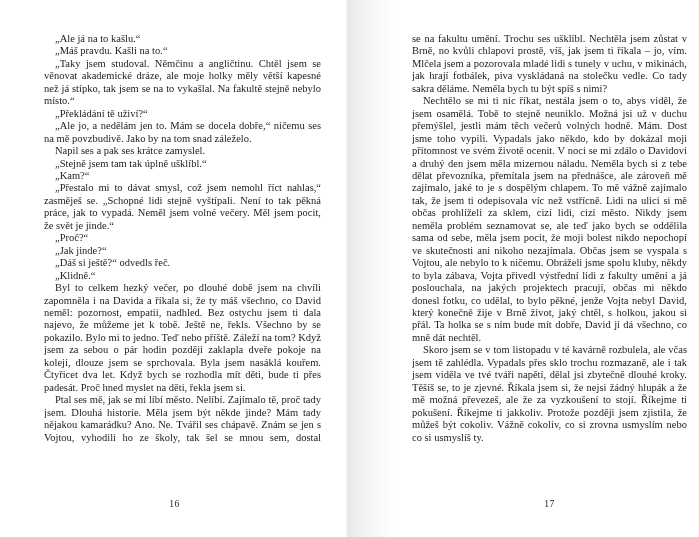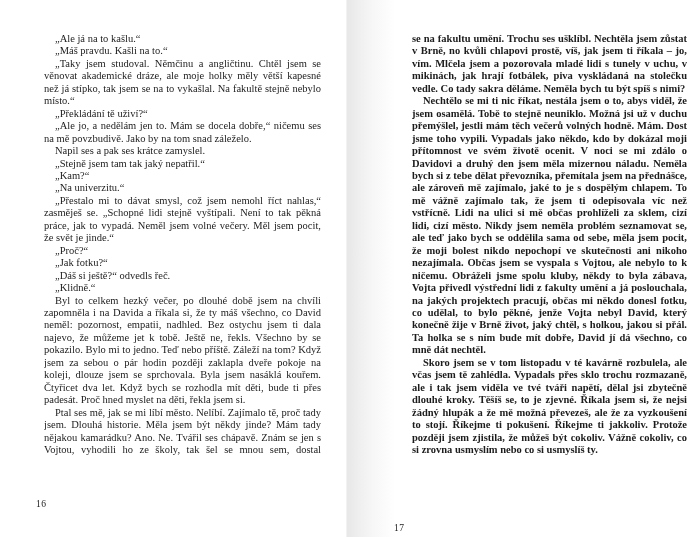--- a/index.html
+++ b/index.html
@@ -29,68 +29,67 @@
     background: #f2f2f2;
     pointer-events: none;
   }
   .text-block {
     position: absolute;
     top: 33px;
     height: 447px;
     overflow: hidden;
   }
   .text-block.left  { left: 44px;  width: 277px; }
-  .text-block.right { left: 412px; width: 275px; font-weight: bold; }
+  .text-block.right { left: 412px; width: 275px; }
   .text-block p {
     margin: 0;
     padding: 0;
     font-size: 10.5px;
     line-height: 12.45px;
     color: #1c1c1c;
     text-align: justify;
     hyphens: auto;
     -webkit-hyphens: auto;
   }
   .text-block p.indent { text-indent: 11px; }
   .text-block p.cont { text-align-last: justify; }
   .pagenum {
     position: absolute;
     top: 499px;
     font-size: 9.5px;
     color: #222222;
-    text-align: left;
+    text-align: center;
     letter-spacing: 0.5px;
   }
   .pagenum.left  { left: 36px;  width: 277px; }
-  .pagenum.right { left: 394px; width: 275px; margin-top: 24px; }
+  .pagenum.right { left: 412px; width: 275px; }
 </style>
 </head>
 <body>
 
 <div class="spread">
   <div class="gutter-edge"></div>
   <div class="gutter-shadow"></div>
 
   <div class="text-block left" lang="cs">
       <p class="indent">„Ale já na to kašlu.“</p>
       <p class="indent">„Máš pravdu. Kašli na to.“</p>
       <p class="indent">„Taky jsem studoval. Němčinu a angličtinu. Chtěl jsem se věnovat akademické dráze, ale moje holky měly větší kapesné než já stípko, tak jsem se na to vykašlal. Na fakultě stejně nebylo místo.“</p>
       <p class="indent">„Překládání tě uživí?“</p>
       <p class="indent">„Ale jo, a nedělám jen to. Mám se docela dobře,“ ničemu ses na mě povzbudivě. Jako by na tom snad záleželo.</p>
       <p class="indent">Napil ses a pak ses krátce zamyslel.</p>
-      <p class="indent">„Stejně jsem tam tak jaký nepatřil.“</p>
+      <p class="indent">„Stejně jsem tam tak úplně ušklíbl.“</p>
       <p class="indent">„Kam?“</p>
-      <p class="indent">„Na univerzitu.“</p>
       <p class="indent">„Přestalo mi to dávat smysl, což jsem nemohl říct nahlas,“ zasměješ se. „Schopné lidi stejně vyštípali. Není to tak pěkná práce, jak to vypadá. Neměl jsem volné večery. Měl jsem pocit, že svět je jinde.“</p>
       <p class="indent">„Proč?“</p>
-      <p class="indent">„Jak fotku?“</p>
+      <p class="indent">„Jak jinde?“</p>
       <p class="indent">„Dáš si ještě?“ odvedls řeč.</p>
       <p class="indent">„Klidně.“</p>
       <p class="indent">Byl to celkem hezký večer, po dlouhé době jsem na chvíli zapomněla i na Davida a říkala si, že ty máš všechno, co David neměl: pozornost, empatii, nadhled. Bez ostychu jsem ti dala najevo, že můžeme jet k tobě. Ještě ne, řekls. Všechno by se pokazilo. Bylo mi to jedno. Teď nebo příště. Záleží na tom? Když jsem za sebou o pár hodin později zaklapla dveře pokoje na koleji, dlouze jsem se sprchovala. Byla jsem nasáklá kouřem. Čtyřicet dva let. Když bych se rozhodla mít děti, bude ti přes padesát. Proč hned myslet na děti, řekla jsem si.</p>
-      <p class="indent cont">Ptal ses mě, jak se mi líbí město. Nelíbí. Zajímalo tě, proč tady jsem. Dlouhá historie. Měla jsem být někdy jinde? Mám tady nějakou kamarádku? Ano. Ne. Tvářil ses chápavě. Znám se jen s Vojtou, vyhodili ho ze školy, tak šel se mnou sem, dostal</p>
+      <p class="indent cont">Ptal ses mě, jak se mi líbí město. Nelíbí. Zajímalo tě, proč tady jsem. Dlouhá historie. Měla jsem být někde jinde? Mám tady nějakou kamarádku? Ano. Ne. Tvářil ses chápavě. Znám se jen s Vojtou, vyhodili ho ze školy, tak šel se mnou sem, dostal</p>
     </div>
   <div class="pagenum left">16</div>
 
   <div class="text-block right" lang="cs">
       <p class="">se na fakultu umění. Trochu ses ušklíbl. Nechtěla jsem zůstat v Brně, no kvůli chlapovi prostě, víš, jak jsem ti říkala – jo, vím. Mlčela jsem a pozorovala mladé lidi s tunely v uchu, v mikinách, jak hrají fotbálek, piva vyskládaná na stolečku vedle. Co tady sakra děláme. Neměla bych tu být spíš s nimi?</p>
       <p class="indent">Nechtělo se mi ti nic říkat, nestála jsem o to, abys viděl, že jsem osamělá. Tobě to stejně neuniklo. Možná jsi už v duchu přemýšlel, jestli mám těch večerů volných hodně. Mám. Dost jsme toho vypili. Vypadals jako někdo, kdo by dokázal moji přítomnost ve svém životě ocenit. V noci se mi zdálo o Davidovi a druhý den jsem měla mizernou náladu. Neměla bych si z tebe dělat převozníka, přemítala jsem na přednášce, ale zároveň mě zajímalo, jaké to je s dospělým chlapem. To mě vážně zajímalo tak, že jsem ti odepisovala víc než vstřícně. Lidi na ulici si mě občas prohlíželi za sklem, cizí lidi, cizí město. Nikdy jsem neměla problém seznamovat se, ale teď jako bych se oddělila sama od sebe, měla jsem pocit, že moji bolest nikdo nepochopí ve skutečnosti ani nikoho nezajímala. Občas jsem se vyspala s Vojtou, ale nebylo to k ničemu. Obráželi jsme spolu kluby, někdy to byla zábava, Vojta přivedl výstřední lidi z fakulty umění a já poslouchala, na jakých projektech pracují, občas mi někdo donesl fotku, co udělal, to bylo pěkné, jenže Vojta nebyl David, který konečně žije v Brně život, jaký chtěl, s holkou, jakou si přál. Ta holka se s ním bude mít dobře, David jí dá všechno, co mně dát nechtěl.</p>
       <p class="indent">Skoro jsem se v tom listopadu v té kavárně rozbulela, ale včas jsem tě zahlédla. Vypadals přes sklo trochu rozmazaně, ale i tak jsem viděla ve tvé tváři napětí, dělal jsi zbytečně dlouhé kroky. Těšíš se, to je zjevné. Říkala jsem si, že nejsi žádný hlupák a že mě možná převezeš, ale že za vyzkoušení to stojí. Říkejme ti pokušení. Říkejme ti jakkoliv. Protože později jsem zjistila, že můžeš být cokoliv. Vážně cokoliv, co si zrovna usmyslím nebo co si usmyslíš ty.</p>
     </div>
   <div class="pagenum right">17</div>
 </div>

